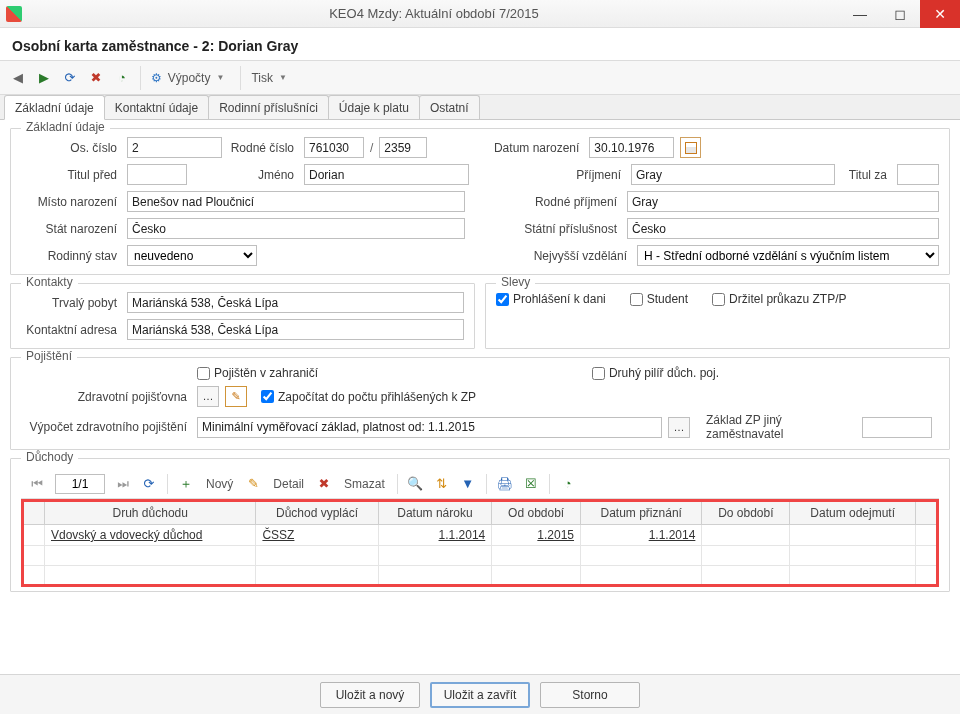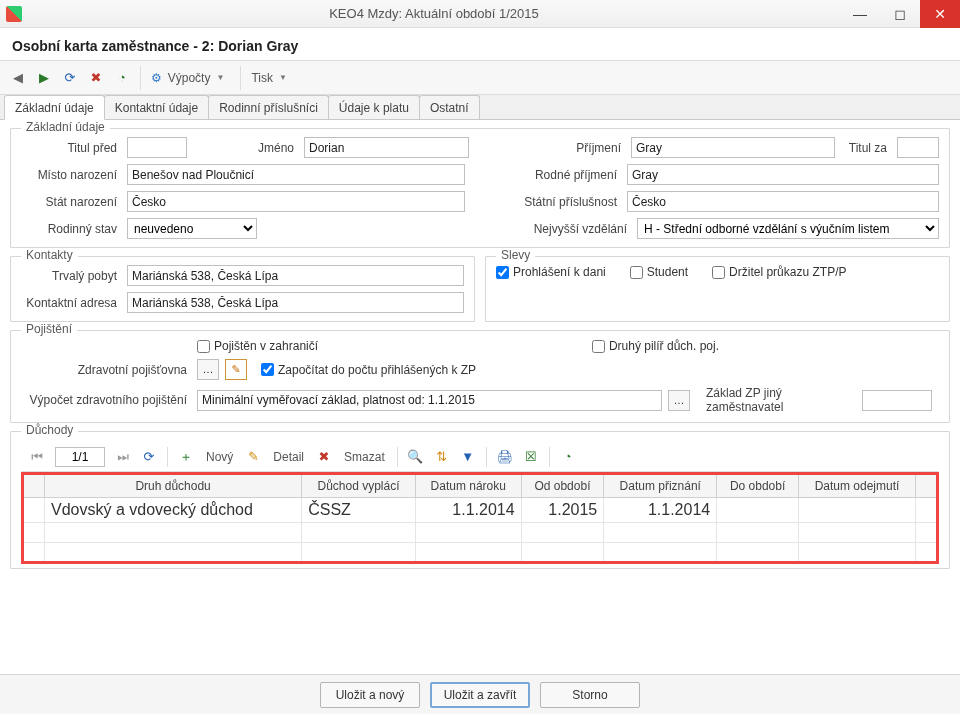--- a/index.html
+++ b/index.html
@@ -37,33 +37,33 @@
 .chk { display: flex; align-items: center; gap: 4px; margin-right: 18px; }
 .chk input { width: 13px; height: 13px; }
 .ellbtn { width: 22px; height: 21px; border: 1px solid #bfbfbf; background: #f7f7f7; display: flex; align-items: center; justify-content: center; cursor: pointer; font-size: 11px; line-height: 1; }
 .penbtn { width: 22px; height: 21px; border: 1px solid #d09438; background: #fff; display: flex; align-items: center; justify-content: center; font-size: 11px; color: #c77512; cursor: pointer; }
 .subtoolbar { height: 30px; display: flex; align-items: center; gap: 2px; padding: 2px 4px; border-bottom: 1px solid #e0e0e0; margin-top: 2px; }
 .sublbl { padding: 0 6px; font-size: 12px; color: #555; }
 .subtoolbar .divider { width: 1px; height: 20px; background: #ddd; margin: 0 4px; }
 .pgfld { border: 1px solid #bfbfbf; width: 50px; height: 20px; margin: 0 4px; text-align: center; font-size: 12px; }
 table.data { width: 100%; border-collapse: collapse; border: 3px solid #ef4444; }
 table.data th { background: #f5f5f5; border: 1px solid #cfcfcf; padding: 4px 6px; font-weight: normal; color: #444; font-size: 12px; }
-table.data td { border: 1px solid #e5e5e5; padding: 3px 6px; font-size: 16px; height: 20px; }
+table.data td { border: 1px solid #e5e5e5; padding: 3px 6px; font-size: 12px; height: 20px; text-decoration: underline; }
 .footer { position: absolute; bottom: 0; left: 0; right: 0; height: 40px; background: #f5f5f5; border-top: 1px solid #d6d6d6; display: flex; align-items: center; justify-content: center; gap: 10px; }
 .fbtn { min-width: 100px; height: 26px; border: 1px solid #b5b5b5; background: #f8f8f8; color: #333; font-size: 12px; cursor: pointer; border-radius: 2px; }
 .fbtn.primary { border: 2px solid #7aa7d8; }
 .twocol { display: flex; gap: 10px; }
 .twocol > .group { flex: 1; }
 </style>
 </head>
 <body>
 
 <div class="titlebar">
   <div class="app-icon"></div>
-  <div class="title">KEO4 Mzdy: Aktuální období 1/2015</div>
+  <div class="title">KEO4 Mzdy: Aktuální období 7/2015</div>
   <div class="winbtns">
     <div class="winbtn">—</div>
     <div class="winbtn">◻</div>
     <div class="winbtn close">✕</div>
   </div>
 </div>
 
 <div class="subtitle">Osobní karta zaměstnance - 2: Dorian Gray</div>
 <div class="hr"></div>
 
@@ -90,20 +90,33 @@
   <div class="tab">Rodinní příslušníci</div>
   <div class="tab">Údaje k platu</div>
   <div class="tab">Ostatní</div>
 </div>
 
 <div class="content">
 
   <div class="group">
     <div class="group-title">Základní údaje</div>
 
+    <div class="row">
+      <span class="lbl" style="width:100px">Os. číslo</span>
+      <input class="fld" style="width: 95px;" value="2">
+      <span class="lbl" style="width:70px">Rodné číslo</span>
+      <input class="fld" style="width: 60px;" value="761030">
+      <span class="sep">/</span>
+      <input class="fld" style="width: 48px;" value="2359">
+      <span class="lbl" style="width:150px">Datum narození</span>
+      <input class="fld" style="width: 85px;" value="30.10.1976">
+      <div class="calbtn">
+          <div class="calbtn-inner"></div>
+        </div>
+    </div>
 
     <div class="row">
       <span class="lbl" style="width:100px">Titul před</span>
       <input class="fld" style="width: 60px;" value="">
       <span class="lbl" style="width:105px">Jméno</span>
       <input class="fld" style="width: 165px;" value="Dorian">
       <span class="lbl" style="width:150px">Příjmení</span>
       <input class="fld" style="flex: 1 1 0%;" value="Gray">
       <span class="lbl" style="width:50px">Titul za</span>
       <input class="fld" style="width: 42px;" value="">

